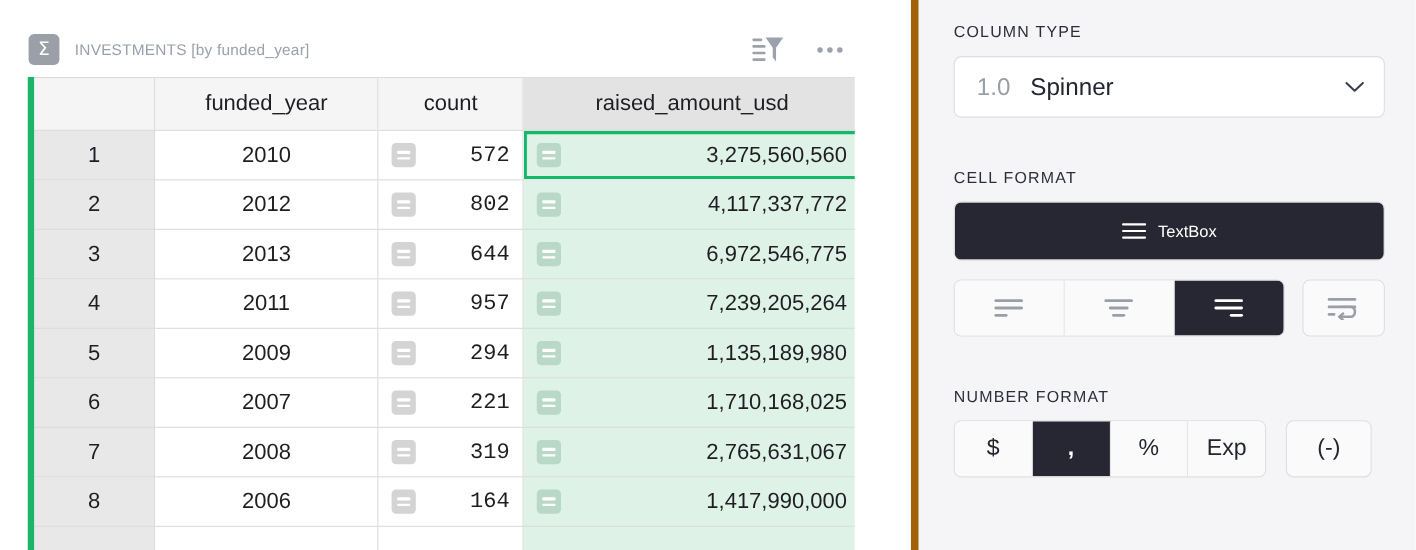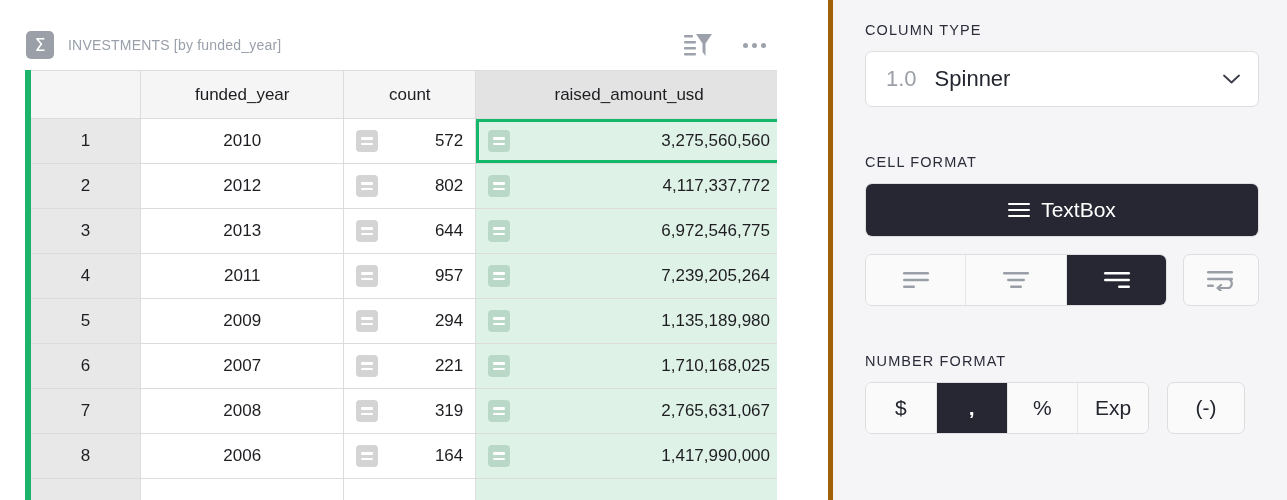--- a/index.html
+++ b/index.html
@@ -77,21 +77,21 @@
   }
   table.grid col.c-num   { width: 108px; }
   table.grid col.c-year  { width: 200px; }
   table.grid col.c-count { width: 130px; }
   table.grid col.c-amt   { width: 302px; }
 
   table.grid th, table.grid td {
     border: 1px solid #dcdcdc;
     border-top: none;
     border-left: none;
-    font-size: 17px;
+    font-size: 20px;
     color: #1e1e22;
     height: 45px;
     padding: 0 12px;
     font-weight: normal;
     vertical-align: middle;
   }
   table.grid thead th {
     background: #f5f5f5;
     text-align: center;
     height: 48px;
@@ -101,21 +101,21 @@
   table.grid thead th.sel-col { background: #e3e3e3; }
   table.grid thead th.corner { background: #f5f5f5; }
 
   td.rownum {
     background: #e8e8e8;
     text-align: center;
     color: #6f7379;
     font-size: 19px;
   }
   td.year { text-align: center; background: #ffffff; }
-  td.cnt  { background: #ffffff; }
+  td.cnt  { background: #ffffff; font-family: Liberation Mono, monospace; }
   td.amt  { background: #dff2e7; }
 
   .cellflex { display: flex; align-items: center; height: 100%; }
   .cellflex .val { margin-left: auto; }
 
   .eq-badge {
     width: 22px; height: 22px;
     border-radius: 4px;
     background: #d4d4d4;
     flex: 0 0 22px;
@@ -131,21 +131,21 @@
 
   td.amt.selected {
     position: relative;
     box-shadow: inset 0 0 0 3px #13b86b;
   }
 
   
   .side-panel {
     width: 459px; height: 500px;
     background: #f5f5f7;
-    border-left: 5px solid #a16207;
+    border-left: 7px solid #a16207;
     padding: 22px 28px 0 32px;
     flex: 0 0 459px;
   }
   .sec-label {
     font-size: 14.5px;
     letter-spacing: 1.1px;
     color: #2b2e3a;
     text-transform: uppercase;
     margin-bottom: 13px;
   }
@@ -175,21 +175,21 @@
     border: 1px solid #dededf;
     border-radius: 7px;
     background: #ffffff;
     overflow: hidden;
     height: 54px;
   }
   .seg {
     flex: 1 1 0;
     display: flex; align-items: center; justify-content: center;
     gap: 11px;
-    font-size: 21px;
+    font-size: 15px;
     color: #23262f;
     border-right: 1px solid #e4e4e6;
     cursor: pointer;
     background: #fafafa;
   }
   .seg:last-child { border-right: none; }
   .seg.active { background: #272733; color: #ffffff; }
 
   .align-row { display: flex; align-items: center; gap: 16px; }
   .align-group {

